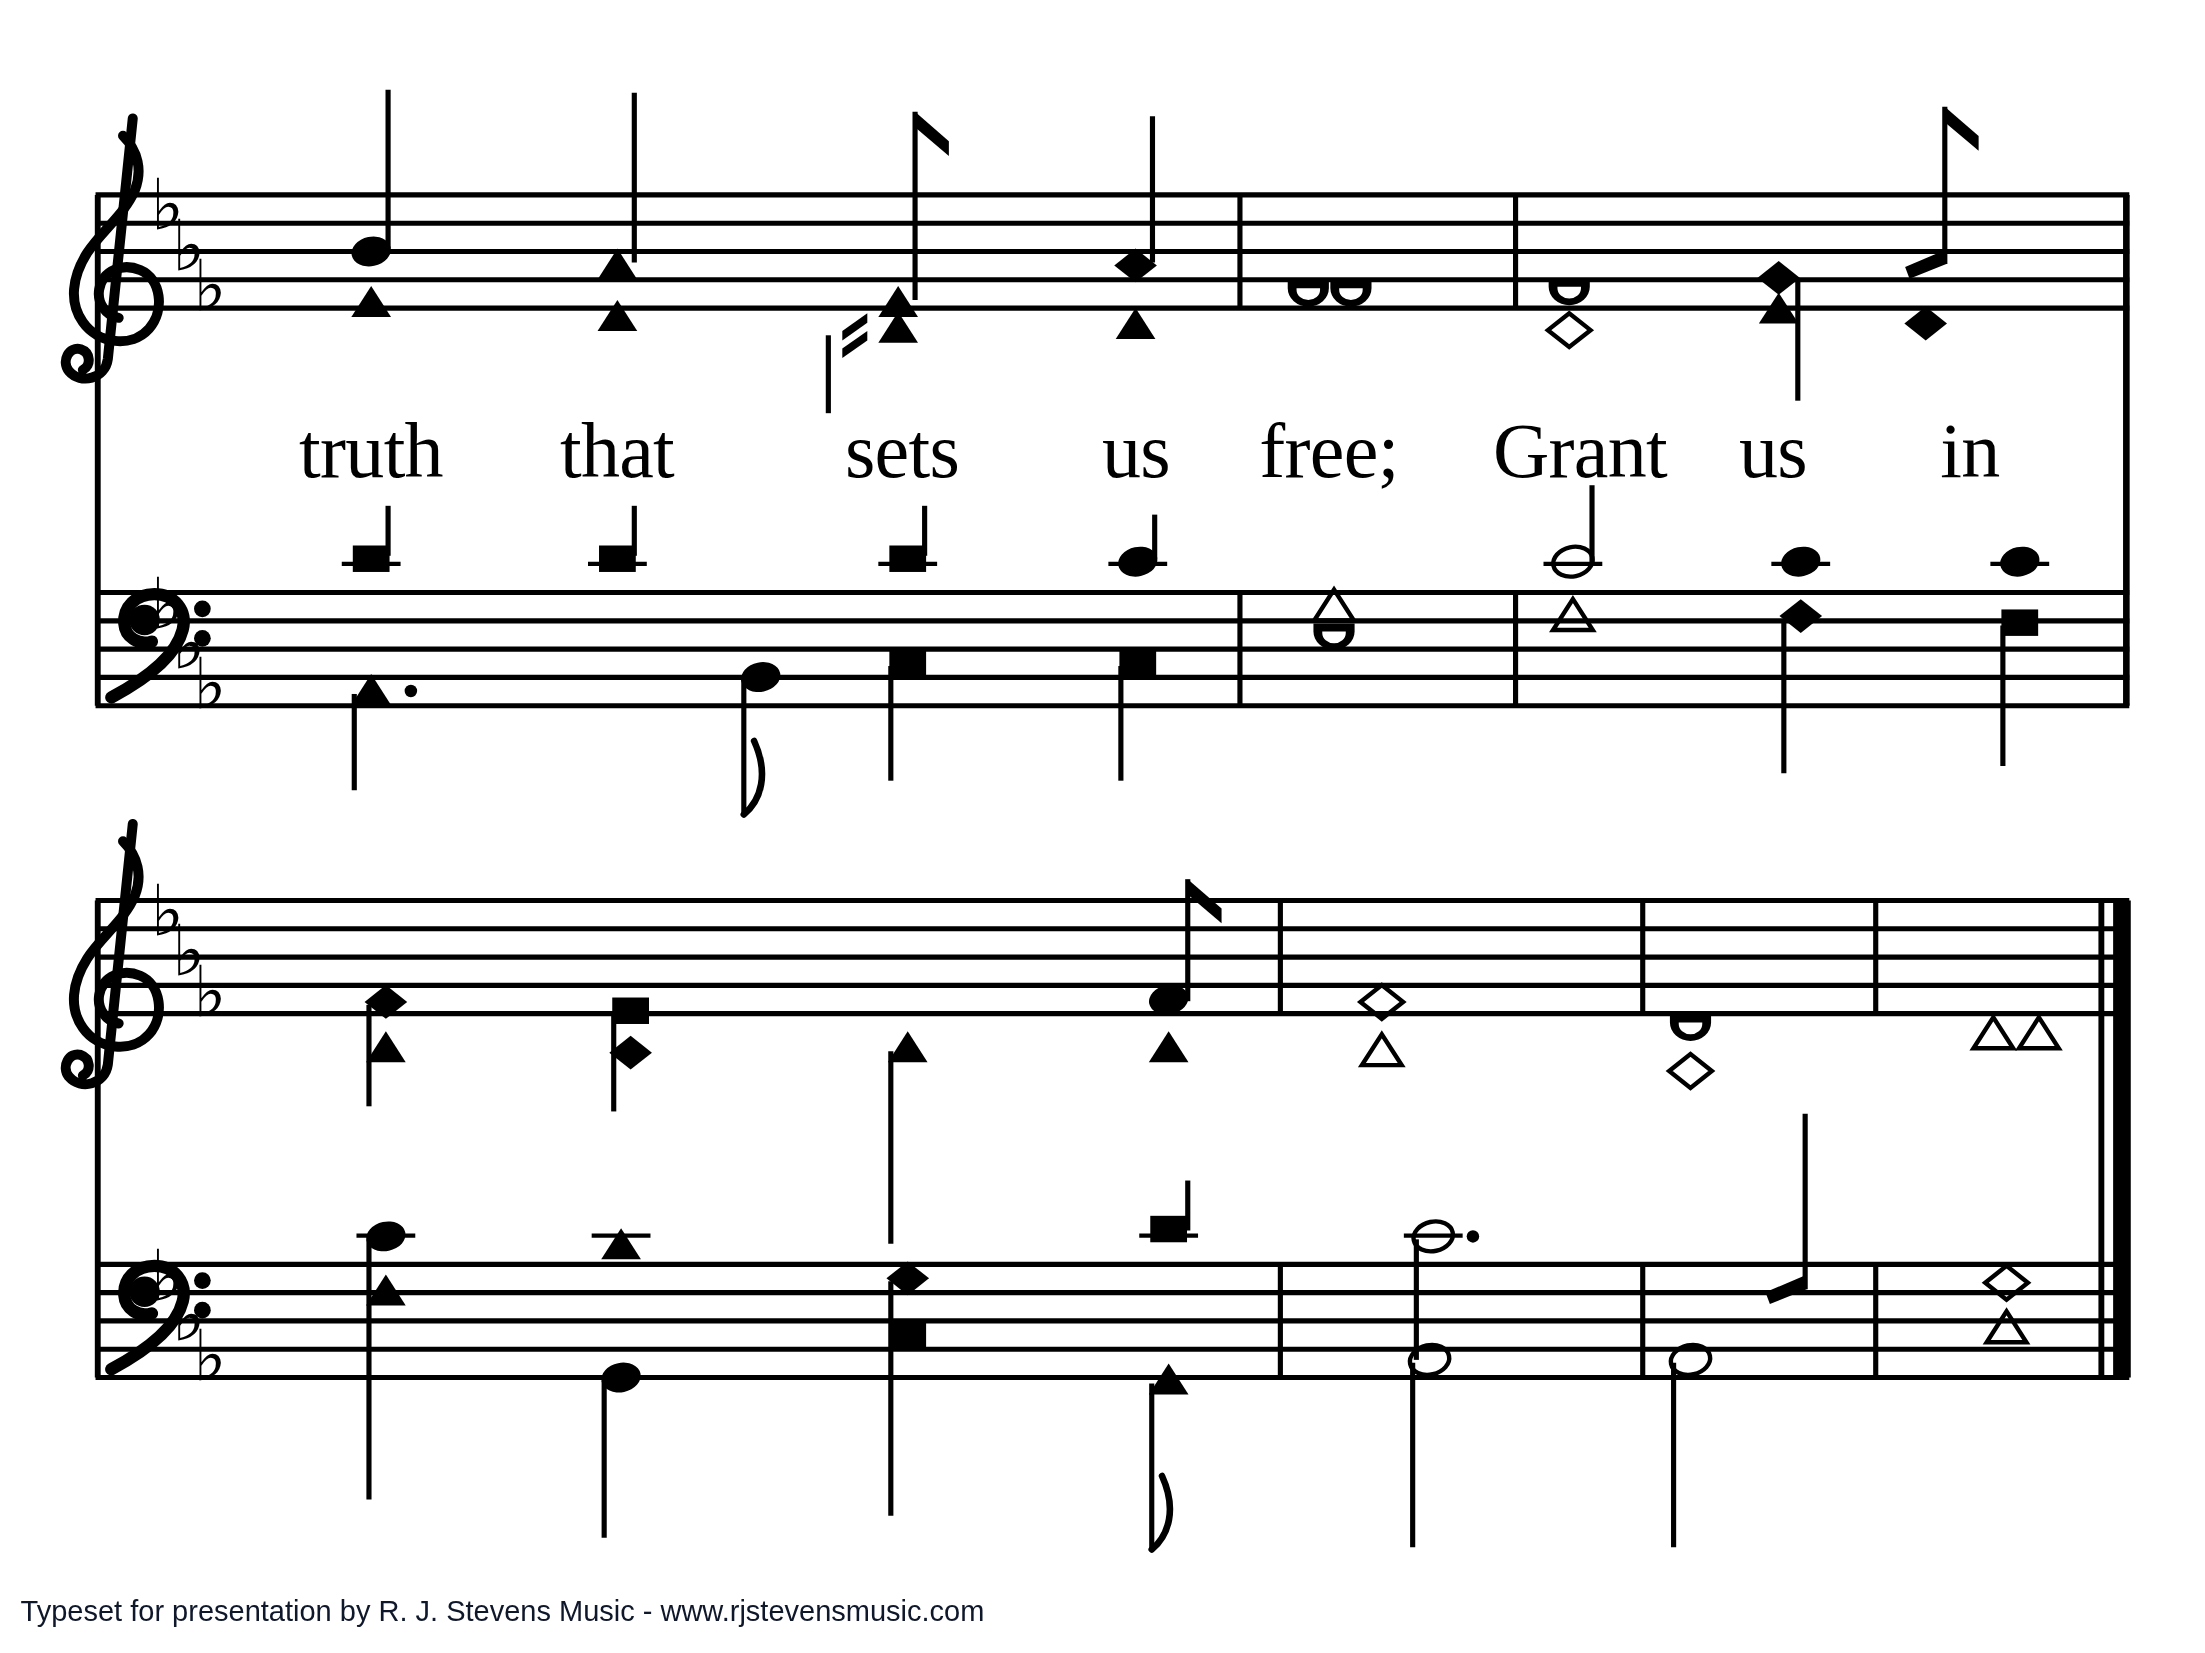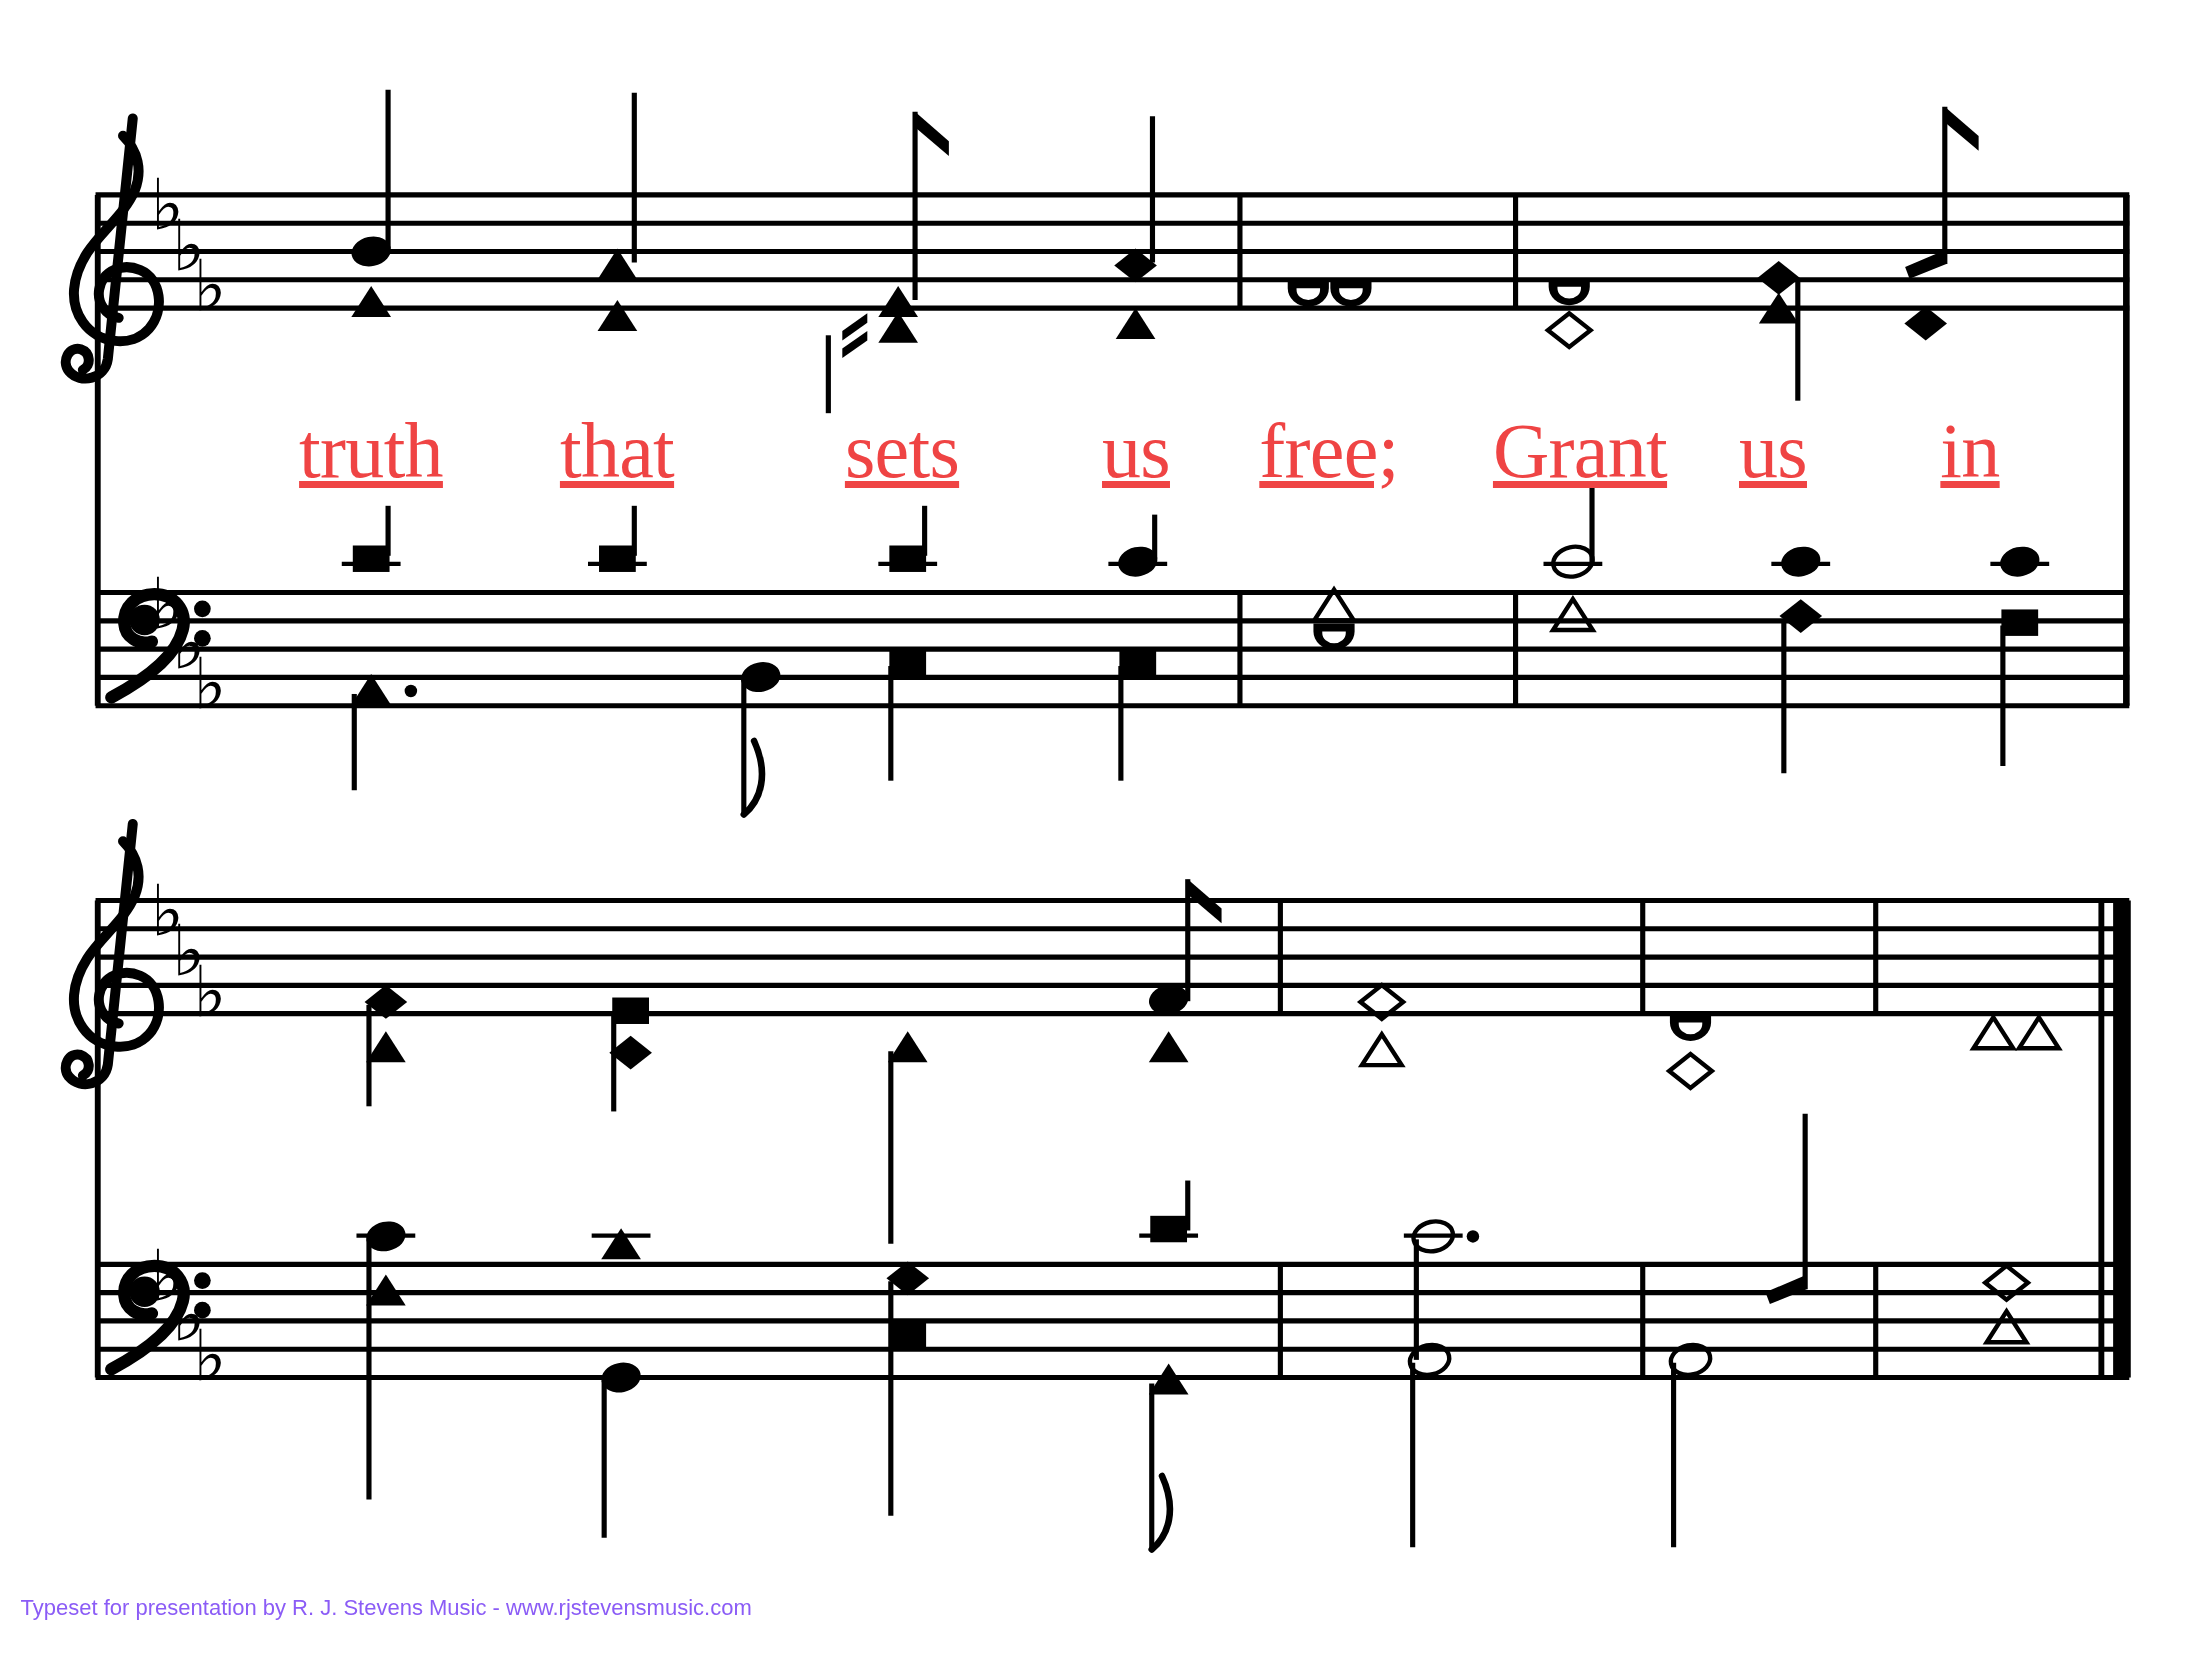--- a/index.html
+++ b/index.html
@@ -10,32 +10,31 @@
     overflow:hidden;
     font-family:"Liberation Serif", serif;
   }
   #score{position:absolute;left:0;top:0;}
   .lyric-line{position:absolute;left:0;top:0;width:100%;height:103px;}
   .syl{
     position:absolute;
     transform:translateX(-50%);
     font-family:"Liberation Serif", serif;
     font-size:78px;
-    color:#ef4444;
+    color:#000000;
     white-space:nowrap;
     letter-spacing:-0.7px;
-    text-decoration:underline;
   }
   #footer{
     position:absolute;
     left:20.6px;
     top:1595px;
     font-family:"Liberation Sans", sans-serif;
-    font-size:22px;
-    color:#8b5cf6;
+    font-size:29px;
+    color:#0f172a;
     letter-spacing:0px;
     text-align:right;
   }
 </style>
 </head>
 <body>
 
 <div id="slide">
   <svg id="score" width="2205" height="1654" viewBox="0 0 3000 2250" xmlns="http://www.w3.org/2000/svg">
       <line x1="130" y1="265" x2="2897" y2="265" stroke="#000000" stroke-width="7"></line>

